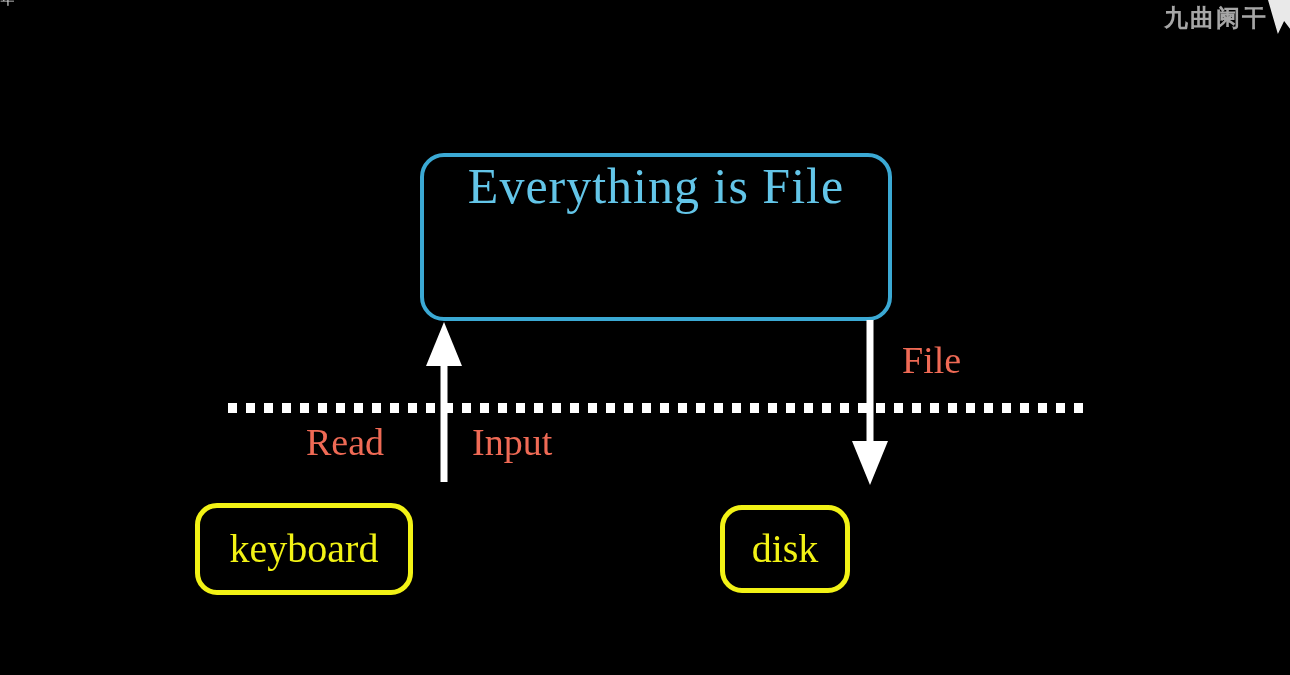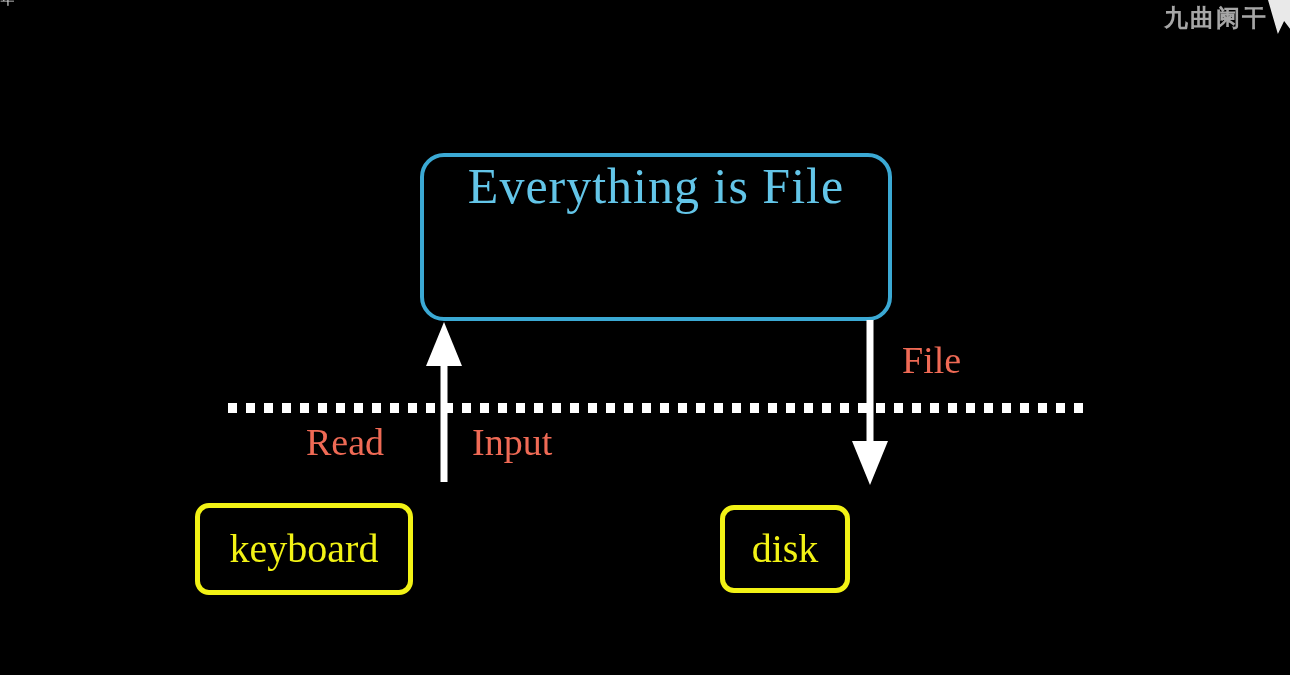--- a/index.html
+++ b/index.html
@@ -129,21 +129,21 @@
   .lbl-read   { left: 306px; top: 423px; }
   .lbl-input  { left: 472px; top: 423px; }
   .lbl-output { left: 702px; top: 341px; }
   .lbl-write  { left: 902px; top: 341px; }
 
   
   .device {
     position: absolute;
     box-sizing: border-box;
     border: 5px solid #f2f215;
-    border-radius: 14px;
+    border-radius: 22px;
     background: #000000;
     display: flex;
     align-items: center;
     justify-content: center;
     text-decoration: underline;
   }
   .device-label {
     font-size: 40px;
     color: #f2f215;
     line-height: 1;

